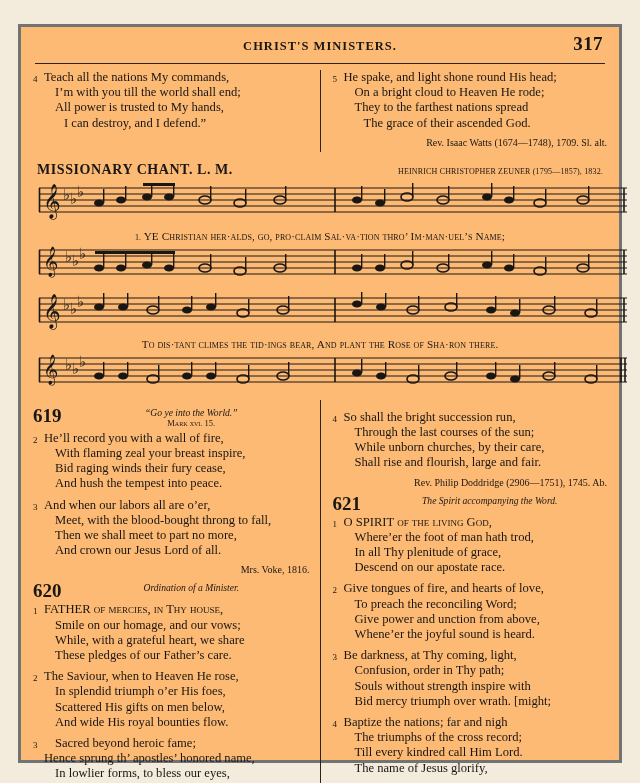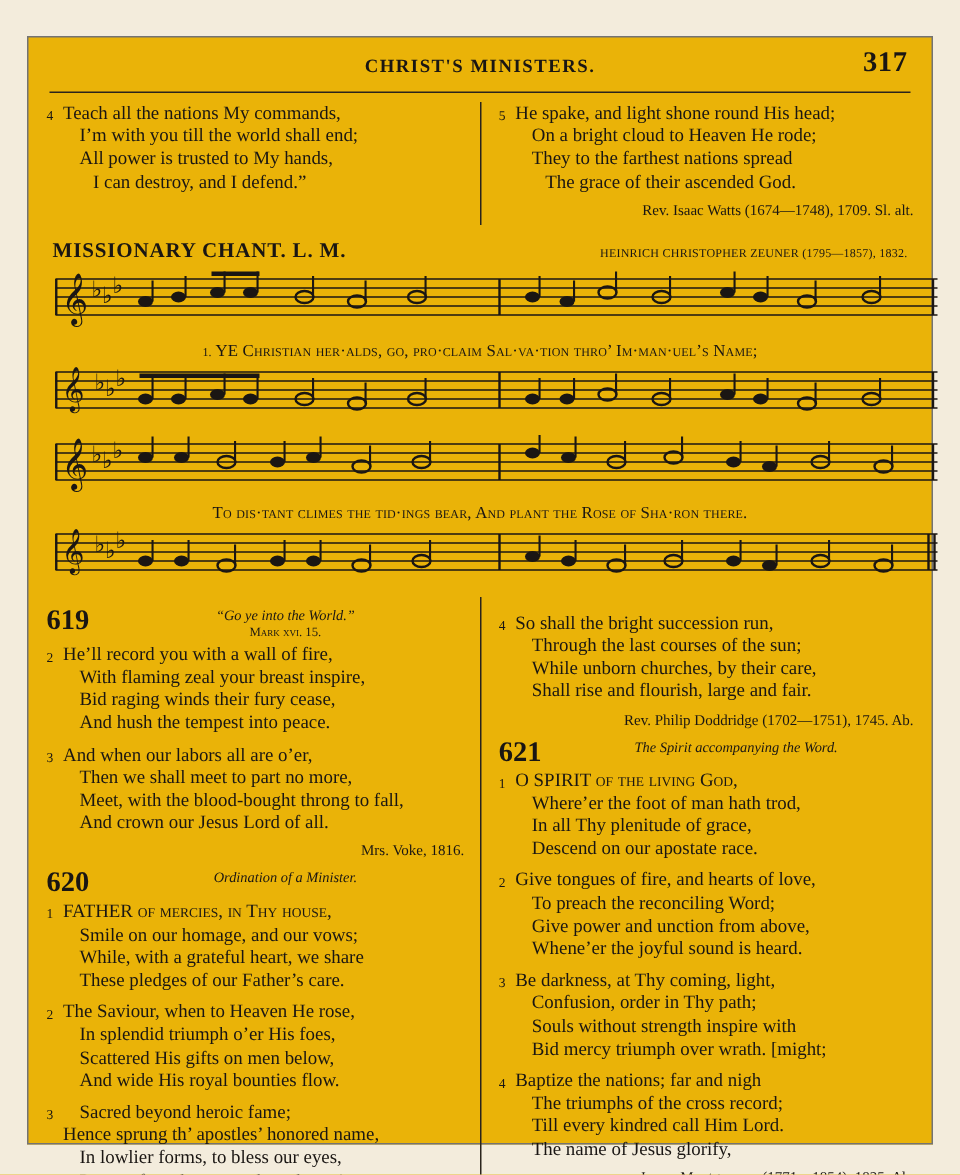--- a/index.html
+++ b/index.html
@@ -20,22 +20,22 @@
     height: 783px;
     background: #f3ecdc;
     box-sizing: border-box;
   }
   .page-inner {
     position: absolute;
     left: 18px;
     top: 24px;
     right: 18px;
     bottom: 20px;
-    border: 1px solid #737373;
-    background: #eab308;
+    border: 3px solid #737373;
+    background: #fdba74;
   }
   .content {
     position: absolute;
     left: 12px;
     right: 12px;
     top: 8px;
     bottom: 8px;
   }
   
   .runhead {
@@ -468,22 +468,22 @@
               <div class="ln i1">With flaming zeal your breast inspire,</div>
               <div class="ln i1">Bid raging winds their fury cease,</div>
               <div class="ln i1">And hush the tempest into peace.</div>
             </div>
           </div>
 
           <div class="stanza">
             <div class="num">3</div>
             <div class="lines">
               <div class="ln">And when our labors all are o’er,</div>
+              <div class="ln i1">Meet, with the blood-bought throng to fall,</div>
               <div class="ln i1">Then we shall meet to part no more,</div>
-              <div class="ln i1">Meet, with the blood-bought throng to fall,</div>
               <div class="ln i1">And crown our Jesus Lord of all.</div>
             </div>
           </div>
 
           <div class="attrib">Mrs. Voke, 1816.</div>
 
           <div class="hymn-head">
             <div class="hymn-no">620</div>
             <div class="hymn-meta">
               <div class="scr">Ordination of a Minister.</div>
@@ -529,21 +529,21 @@
           <div class="stanza" style="margin-top:10px;">
             <div class="num">4</div>
             <div class="lines">
               <div class="ln">So shall the bright succession run,</div>
               <div class="ln i1">Through the last courses of the sun;</div>
               <div class="ln i1">While unborn churches, by their care,</div>
               <div class="ln i1">Shall rise and flourish, large and fair.</div>
             </div>
           </div>
 
-          <div class="attrib">Rev. Philip Doddridge (1702—1751), 1745.  Ab.</div>
+          <div class="attrib">Rev. Philip Doddridge (2906—1751), 1745.  Ab.</div>
 
           <div class="hymn-head">
             <div class="hymn-no">621</div>
             <div class="hymn-meta">
               <div class="scr">The Spirit accompanying the Word.</div>
             </div>
           </div>
 
           <div class="stanza">
             <div class="num">1</div>

